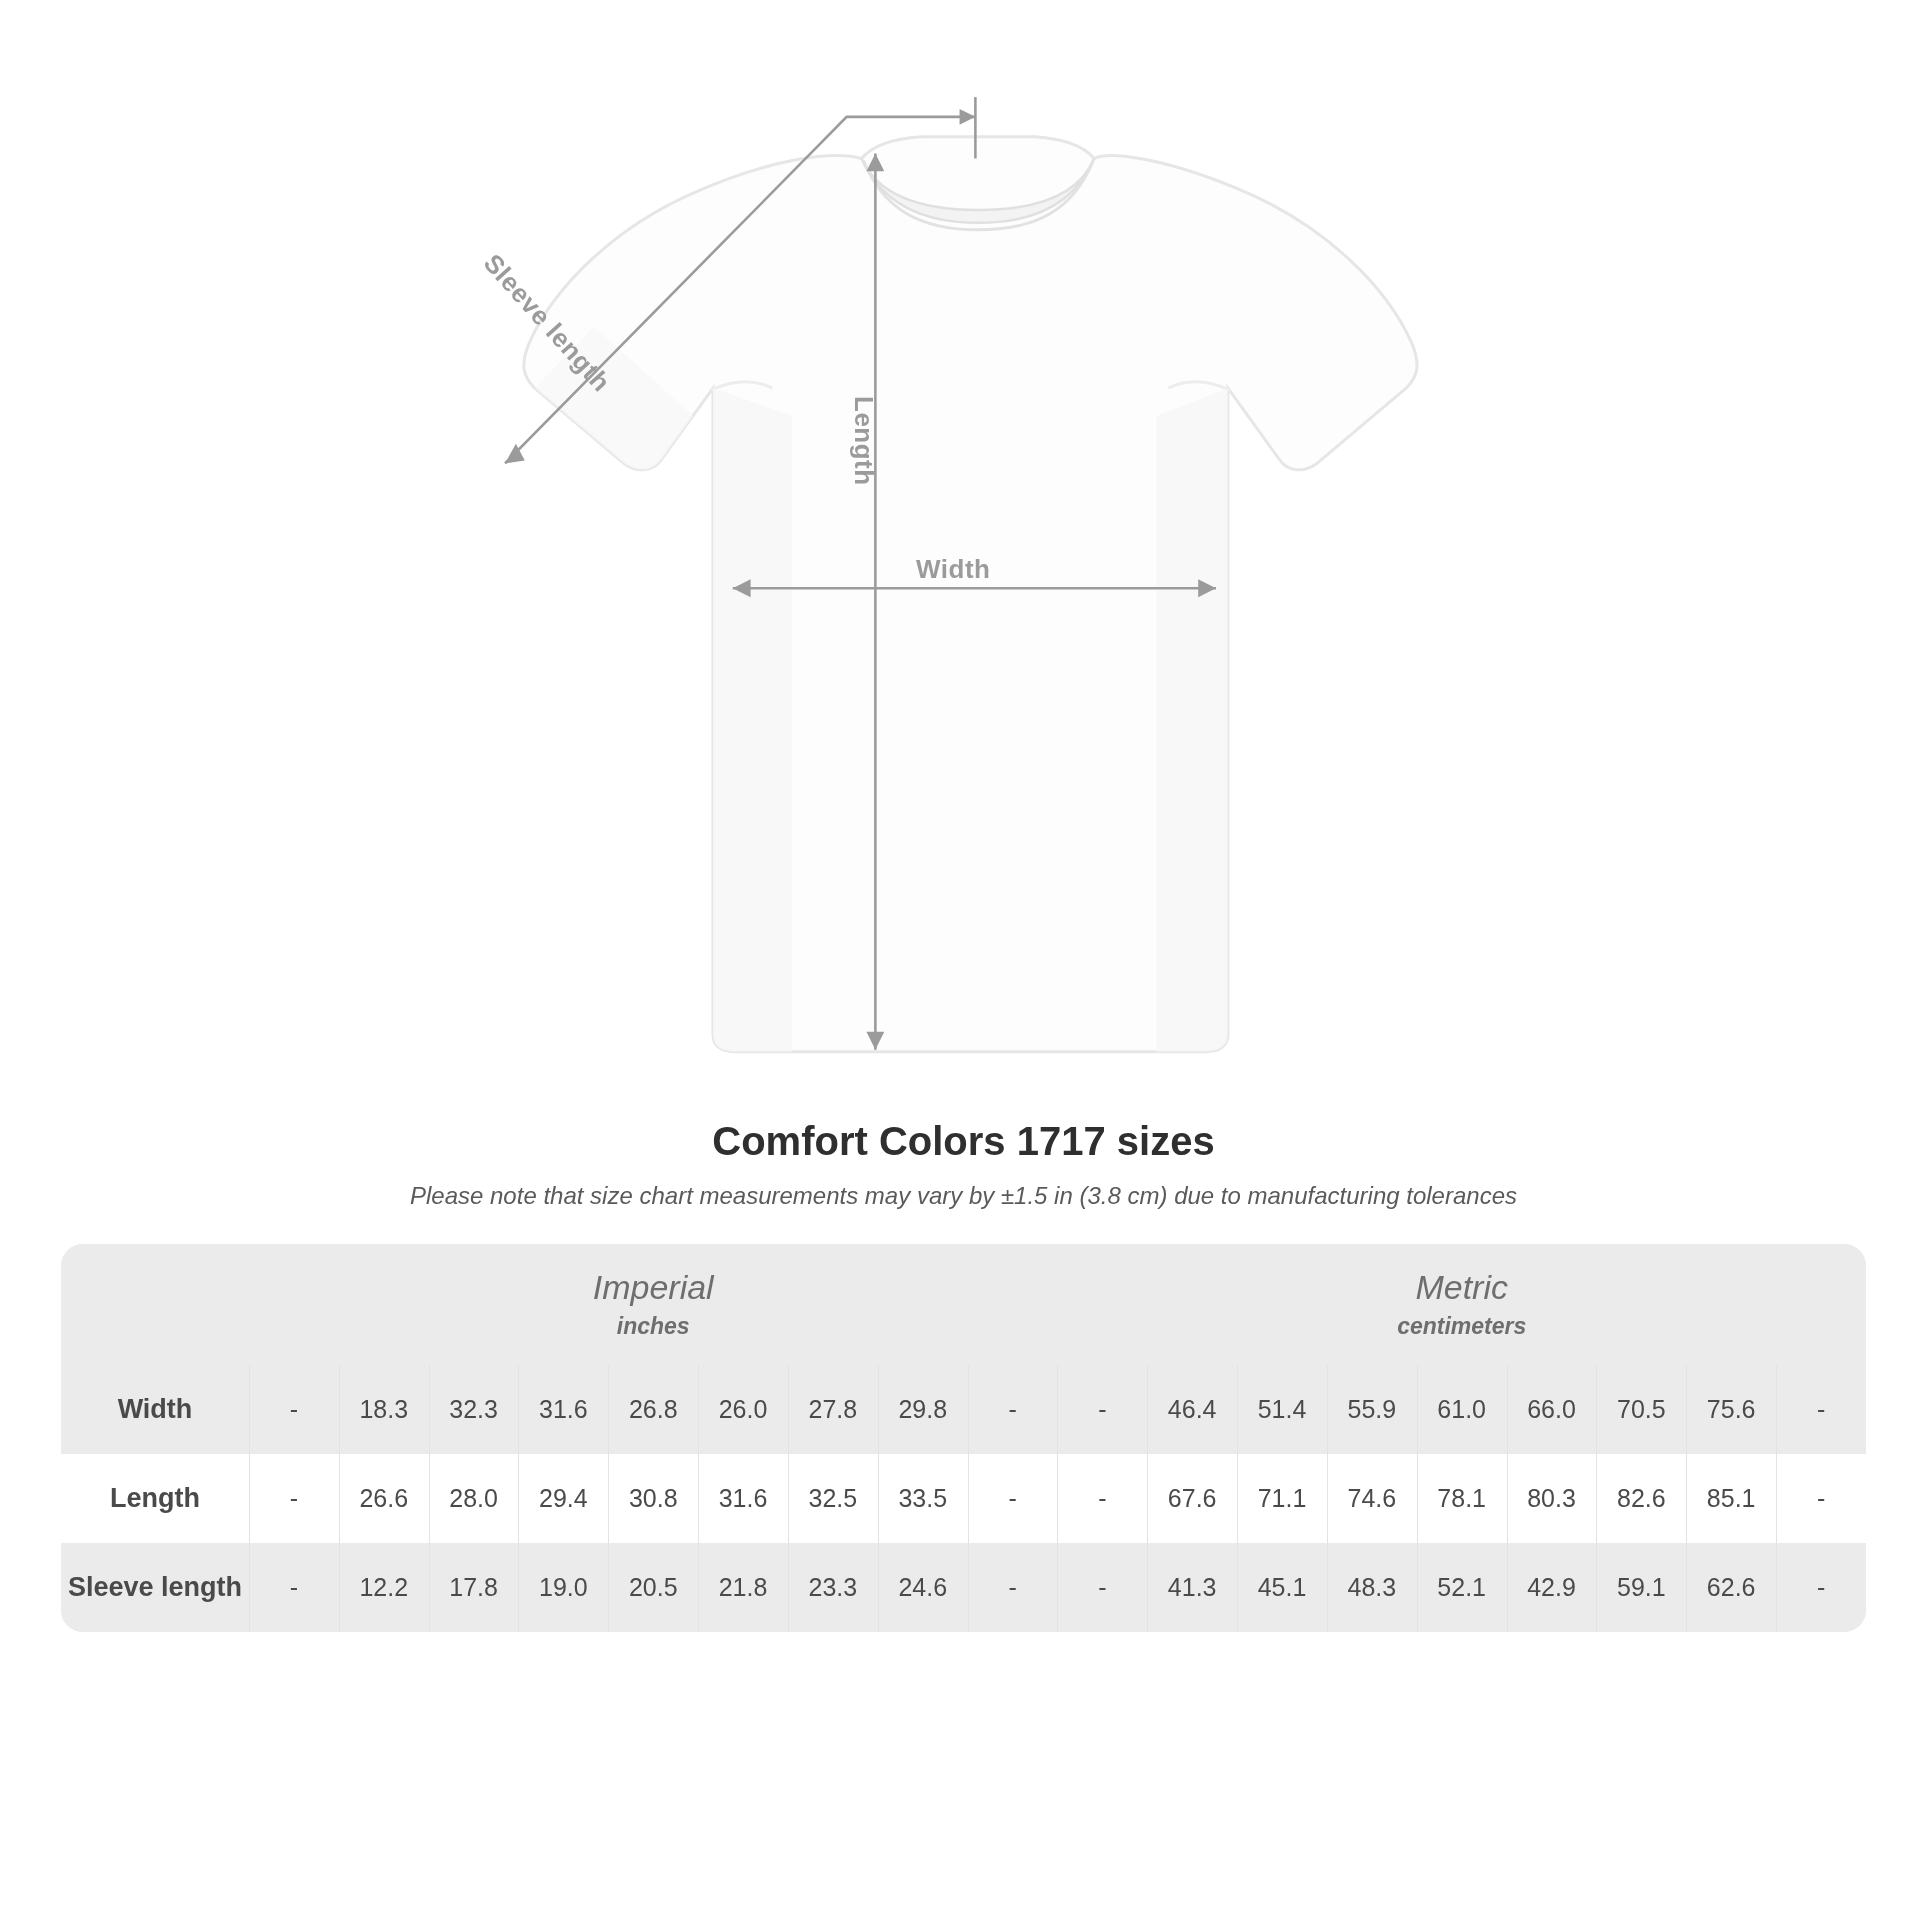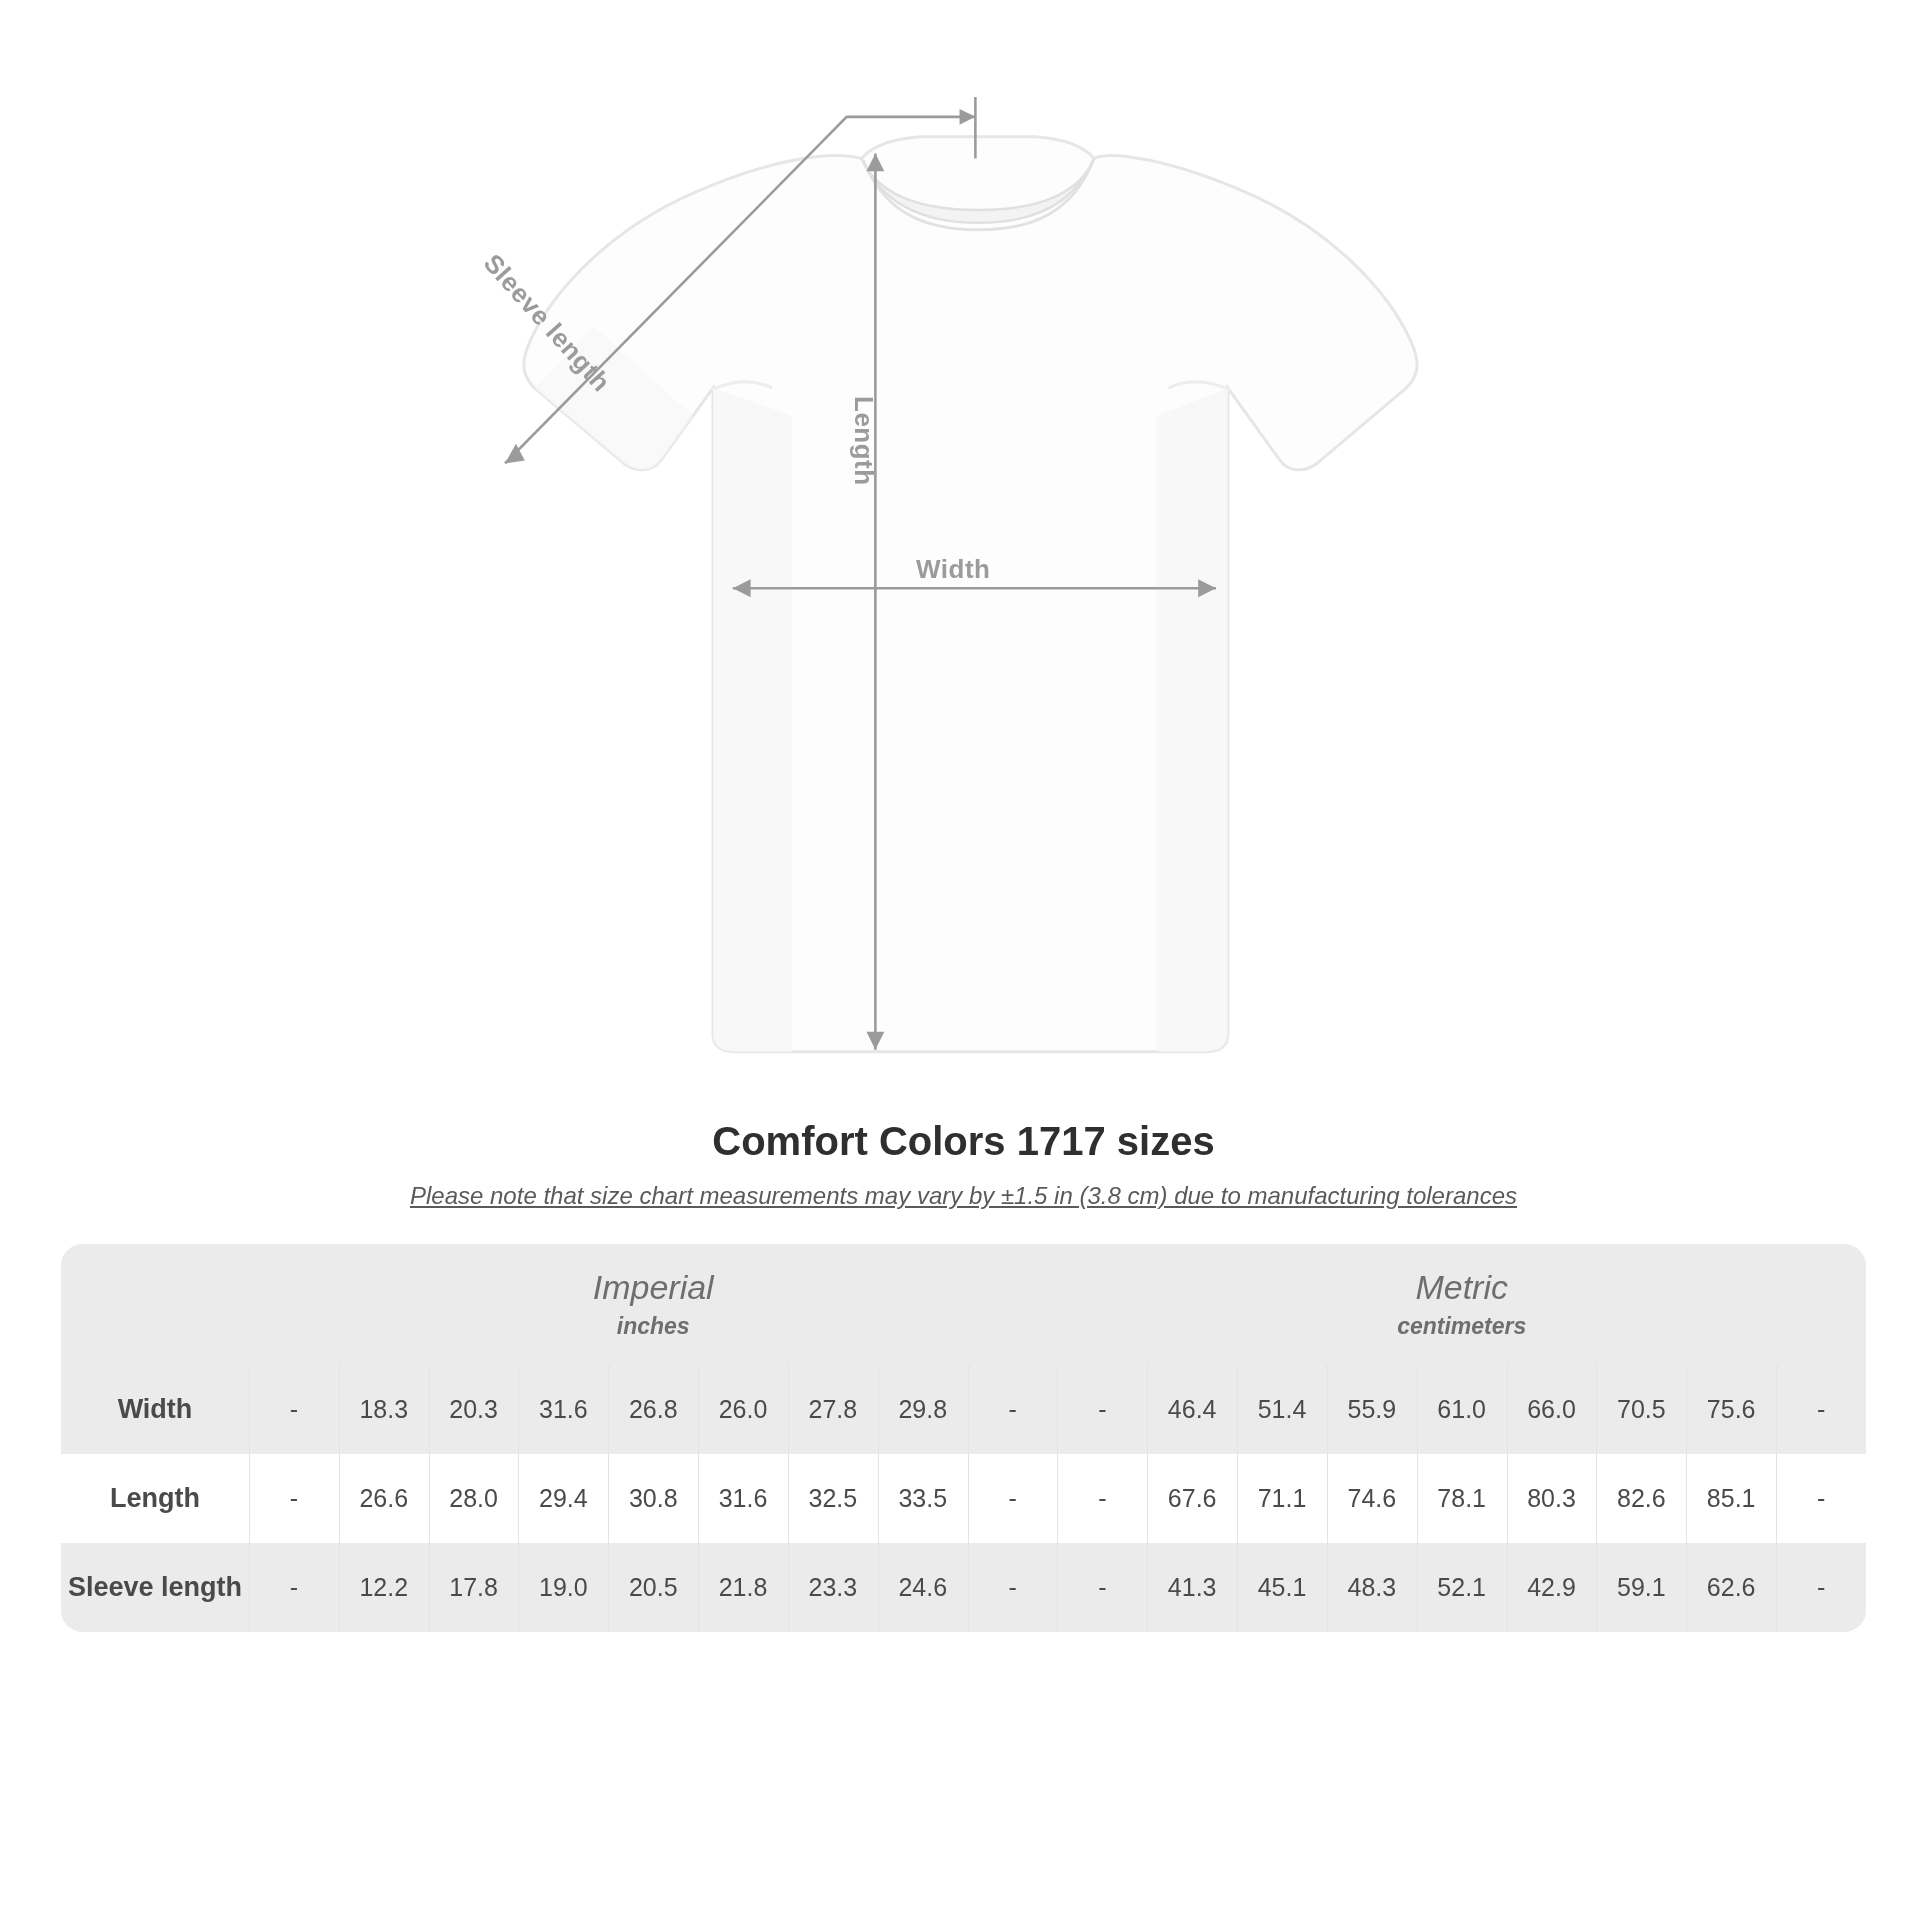--- a/index.html
+++ b/index.html
@@ -65,21 +65,20 @@
     font-size: 40px;
     font-weight: bold;
     color: #2f2f2f;
     margin: 0;
   }
   #chart-note {
     font-size: 24px;
     font-style: italic;
     color: #5a5a5a;
     margin-top: 18px;
-    text-decoration: underline;
   }
 
   
   #table-wrap {
     margin: 34px 61px 0 61px;
     border-radius: 22px;
     overflow: hidden;
     background: #ebebeb;
   }
   table {
@@ -230,21 +229,21 @@
           <span class="unit-system">Metric</span>
           <span class="unit-sub">centimeters</span>
         </th>
       </tr>
     </thead>
     <tbody>
       <tr class="data-row shaded">
         <td class="row-head">Width</td>
         <td class="cell-sep">-</td>
         <td class="cell-sep">18.3</td>
-        <td class="cell-sep">20.3</td>
+        <td class="cell-sep">32.3</td>
         <td class="cell-sep">31.6</td>
         <td class="cell-sep">26.8</td>
         <td class="cell-sep">26.0</td>
         <td class="cell-sep">27.8</td>
         <td class="cell-sep">29.8</td>
         <td class="cell-sep">-</td>
         <td class="cell-sep">-</td>
         <td class="cell-sep">46.4</td>
         <td class="cell-sep">51.4</td>
         <td class="cell-sep">55.9</td>

